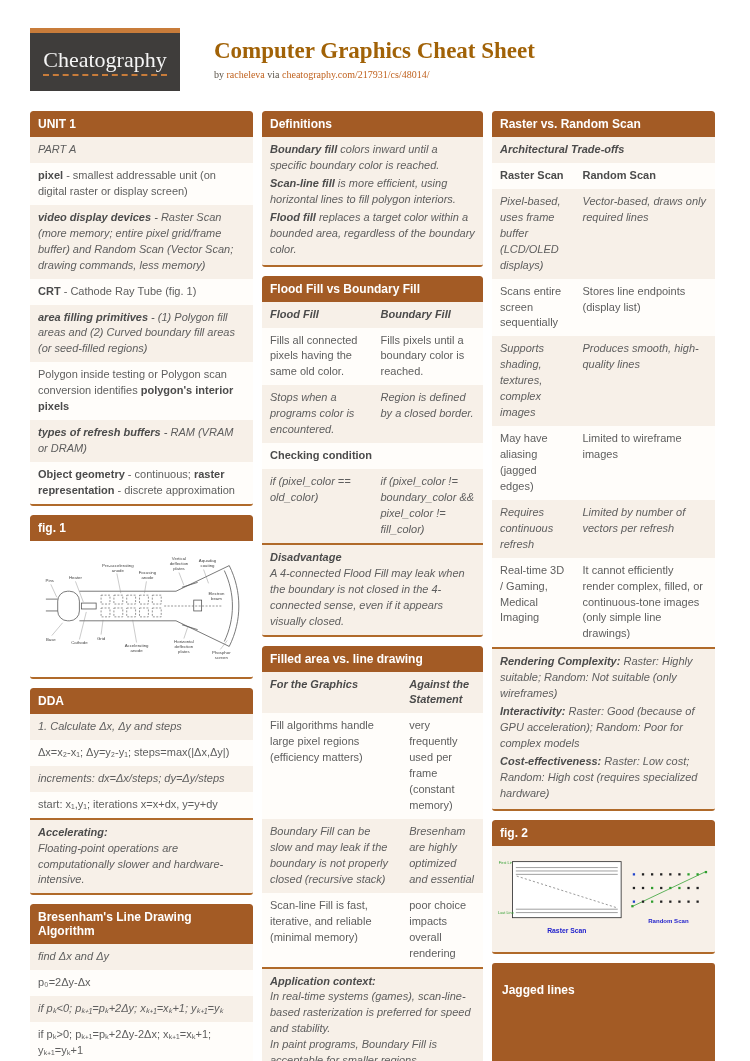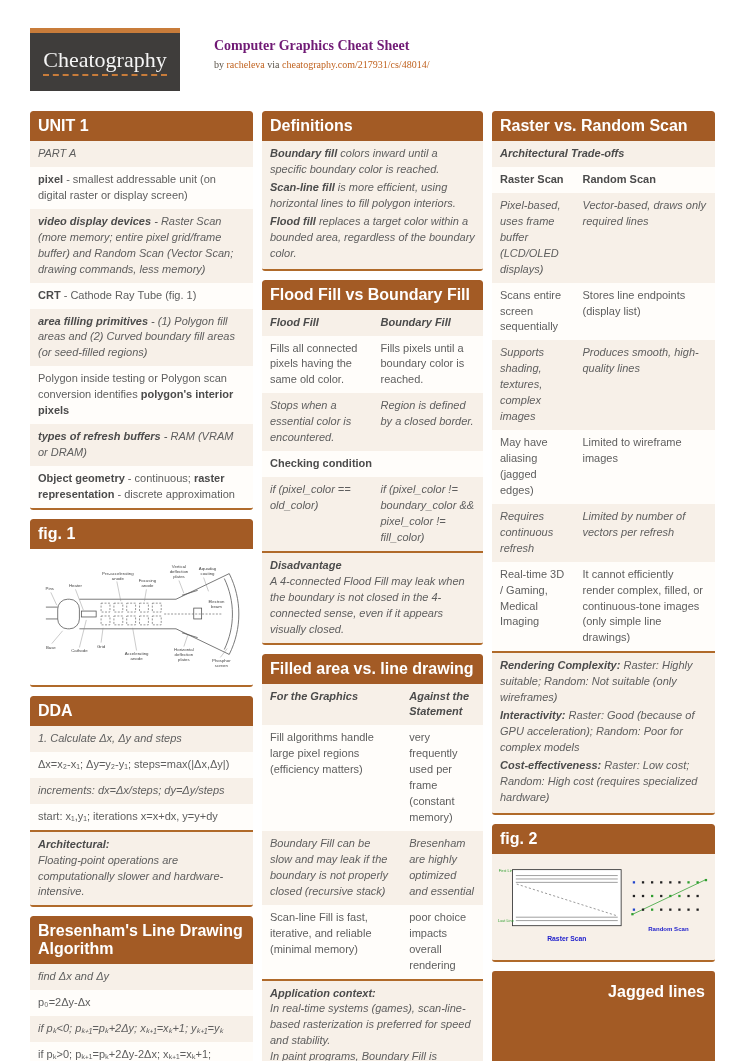--- a/index.html
+++ b/index.html
@@ -14,32 +14,32 @@
   .hdr { display:flex; align-items:flex-start; margin-bottom:20px; }
   .logo {
     background:#3f3d3b; border-top:5px solid #c87c3a;
     width:150px; height:63px; display:flex; align-items:center; justify-content:center;
   }
   .logo .wordmark {
     color:#f5f5f5; font-family:"Liberation Serif", serif; font-size:22px;
     border-bottom:2px dashed #c87c3a; padding-bottom:3px; line-height:1;
   }
   .titleblock { margin-left:34px; padding-top:10px; font-family:"Liberation Serif", serif; }
-  .title { color:#701a75; font-size:14px; font-weight:bold; margin:0 0 5px 0; }
+  .title { color:#a16207; font-size:23px; font-weight:bold; margin:0 0 5px 0; }
   .byline { font-size:10px; color:#5a5248; }
   .byline a { color:#c0621f; text-decoration:none; }
 
   
   .cols { display:flex; gap:9px; align-items:flex-start; }
   .col { width:223px; display:flex; flex-direction:column; }
 
   
   .card { border-bottom:2px solid #b06a2a; border-radius:3px; margin-bottom:9px; background:#fffdfa; overflow:hidden; }
   .card-h {
-    background:#a35b25; color:#ffffff; font-weight:bold; font-size:16px;
+    background:#a35b25; color:#ffffff; font-weight:bold; font-size:12px;
     padding:6px 8px; border-radius:3px 3px 0 0;
   }
   .row { padding:5px 8px; font-size:11px; line-height:1.45; }
   .r-a { background:#f7f0e8;font-style:italic; }
   .r-b { background:#fffdfa; }
   .b { font-weight:bold; color:#4b4b4b; }
   .para { margin:0 0 2px 0; }
 
   .trow { display:flex; padding:0 !important; }
   .trow > div { padding:5px 8px; font-size:11px; line-height:1.45; }
@@ -47,21 +47,21 @@
   .split-63 > .c1 { width:63%; } .split-63 > .c2 { width:37%; }
   .split-37 > .c1 { width:37%; } .split-37 > .c2 { width:63%; }
   .th { font-weight:bold; color:#4b4b4b; }
 
   .sep { border-top:2px solid #b06a2a; }
 
   .figbody { padding:10px 8px; background:#ffffff; }
   .figbody2 { padding:10px 6px; background:#f7f0e8; display:flex; align-items:center; gap:4px; }
 
   .jagged-card { background:#a35b25; border-radius:3px; height:122px; margin-bottom:9px; }
-  .jagged-card .card-h { background:transparent; padding:12px 10px;text-align:right; }
+  .jagged-card .card-h { background:transparent; padding:20px 10px; }
 
   svg text { font-family:"Liberation Sans", sans-serif; }
 </style>
 </head>
 <body>
 
 <div class="page">
 
   <div class="hdr">
     <div class="logo">
@@ -172,21 +172,21 @@
       </div>
 
       <div class="card">
         <div class="card-h">DDA</div>
         <div class="row r-a">1. Calculate Δx, Δy and steps</div>
         <div class="row r-b">Δx=x₂-x₁; Δy=y₂-y₁; steps=max(|Δx,Δy|)</div>
         <div class="row r-a">increments: dx=Δx/steps; dy=Δy/steps</div>
         <div class="row r-b">start: x₁,y₁; iterations x=x+dx, y=y+dy</div>
         <div class="sep"></div>
         <div class="row r-a">
-          <div class="b">Architectural:</div>
+          <div class="b">Accelerating:</div>
           <div>Floating-point operations are computationally slower and hardware-intensive.</div>
         </div>
       </div>
 
       <div class="card">
         <div class="card-h">Bresenham's Line Drawing Algorithm</div>
         <div class="row r-a">find Δx and Δy</div>
         <div class="row r-b">p₀=2Δy-Δx</div>
         <div class="row r-a">if pₖ&lt;0; pₖ₊₁=pₖ+2Δy; xₖ₊₁=xₖ+1; yₖ₊₁=yₖ</div>
         <div class="row r-b">if pₖ&gt;0; pₖ₊₁=pₖ+2Δy-2Δx; xₖ₊₁=xₖ+1; yₖ₊₁=yₖ+1</div>
@@ -209,21 +209,21 @@
         <div class="card-h">Flood Fill vs Boundary Fill</div>
         <div class="trow split-50 r-a">
           <div class="c1 th">Flood Fill</div>
           <div class="c2 th">Boundary Fill</div>
         </div>
         <div class="trow split-50 r-b">
           <div class="c1">Fills all connected pixels having the same old color.</div>
           <div class="c2">Fills pixels until a boundary color is reached.</div>
         </div>
         <div class="trow split-50 r-a">
-          <div class="c1">Stops when a essential color is encountered.</div>
+          <div class="c1">Stops when a programs color is encountered.</div>
           <div class="c2">Region is defined by a closed border.</div>
         </div>
         <div class="row r-b th">Checking condition</div>
         <div class="trow split-50 r-a">
           <div class="c1">if (pixel_color == old_color)</div>
           <div class="c2">if (pixel_color != boundary_color &amp;&amp; pixel_color != fill_color)</div>
         </div>
         <div class="sep"></div>
         <div class="row r-a">
           <div class="b">Disadvantage</div>

